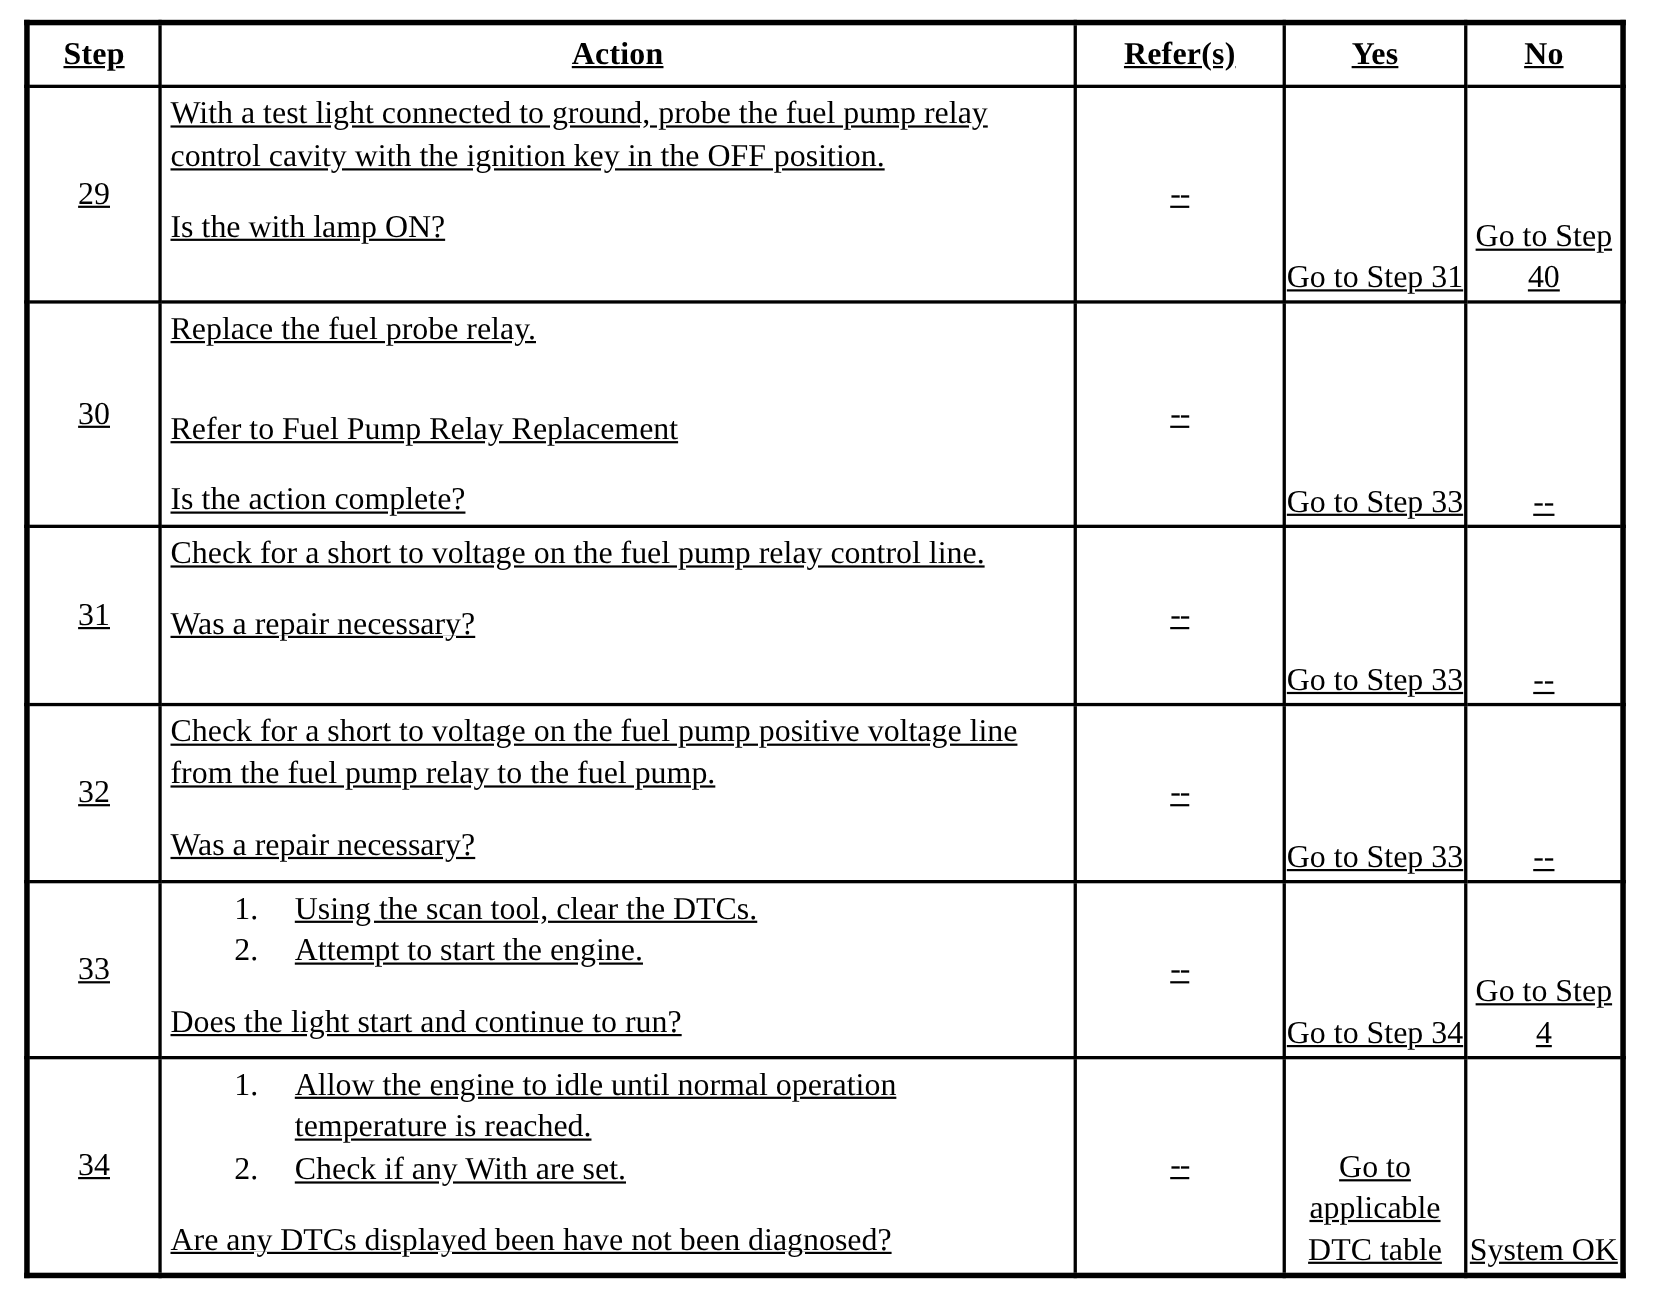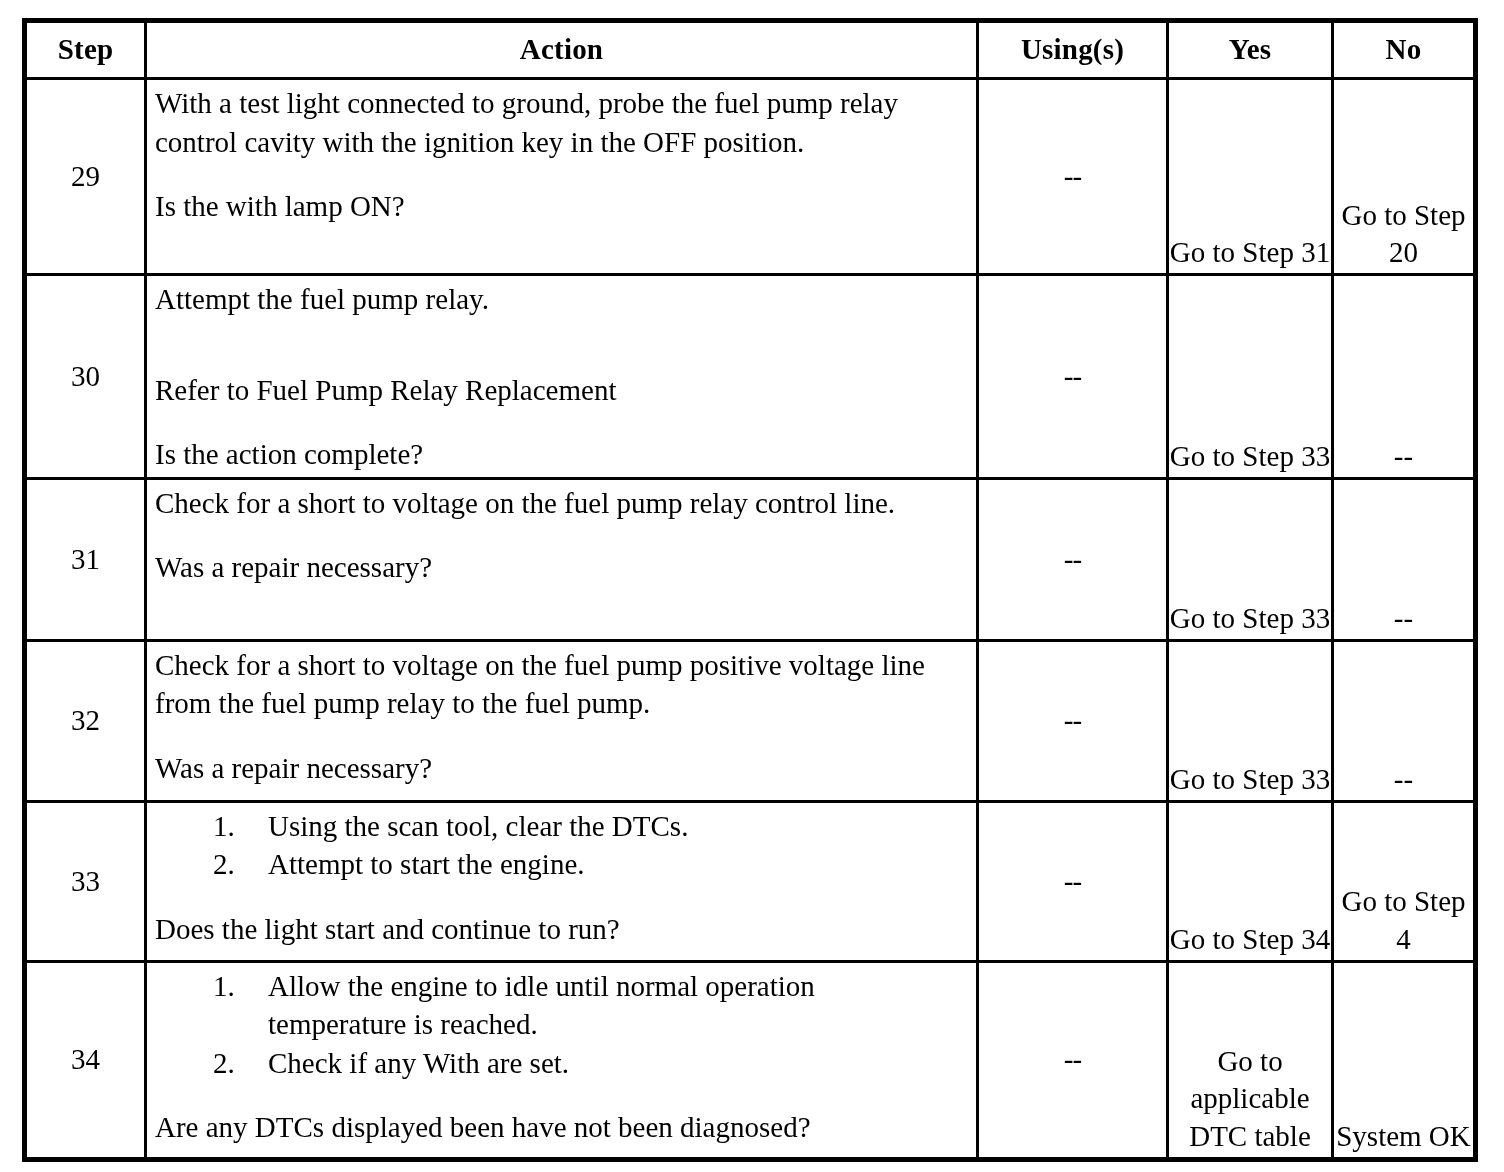--- a/index.html
+++ b/index.html
@@ -22,20 +22,21 @@
   }
 
   table.diag {
     position: absolute;
     left: 22px;
     top: 18px;
     width: 1451px;
     border-collapse: collapse;
     table-layout: fixed;
     background: #ffffff;
+    text-decoration: underline;
   }
 
   table.diag,
   table.diag td,
   table.diag th {
     border: 3px solid #000000;
   }
 
   
   table.diag {
@@ -135,50 +136,50 @@
       <col class="c-action">
       <col class="c-value">
       <col class="c-yes">
       <col class="c-no">
     </colgroup>
 
     <thead>
       <tr>
         <th>Step</th>
         <th>Action</th>
-        <th>Using(s)</th>
+        <th>Refer(s)</th>
         <th>Yes</th>
         <th>No</th>
       </tr>
     </thead>
 
     <tbody>
 
       <tr style="height:196px">
         <td class="step-cell">29</td>
         <td class="action-cell">
           <div class="act-wrap">
             <div class="act-body">
               <p class="act-para">With a test light connected to ground, probe the fuel pump relay control cavity with the ignition key in the OFF position.</p>
             </div>
             <div class="act-spacer"></div>
             <div class="act-question">Is the with lamp ON?</div>
           </div>
         </td>
         <td class="value-cell">--</td>
         <td class="yn-cell">Go to Step 31</td>
-        <td class="yn-cell">Go to Step 20</td>
+        <td class="yn-cell">Go to Step 40</td>
       </tr>
 
       <tr style="height:199px">
         <td class="step-cell">30</td>
         <td class="action-cell">
           <div class="act-wrap">
             <div class="act-body">
-              <p class="act-para">Attempt the fuel pump relay.</p>
+              <p class="act-para">Replace the fuel probe relay.</p>
               <p class="act-para">Refer to Fuel Pump Relay Replacement</p>
             </div>
             <div class="act-spacer"></div>
             <div class="act-question">Is the action complete?</div>
           </div>
         </td>
         <td class="value-cell">--</td>
         <td class="yn-cell">Go to Step 33</td>
         <td class="yn-cell">--</td>
       </tr>

